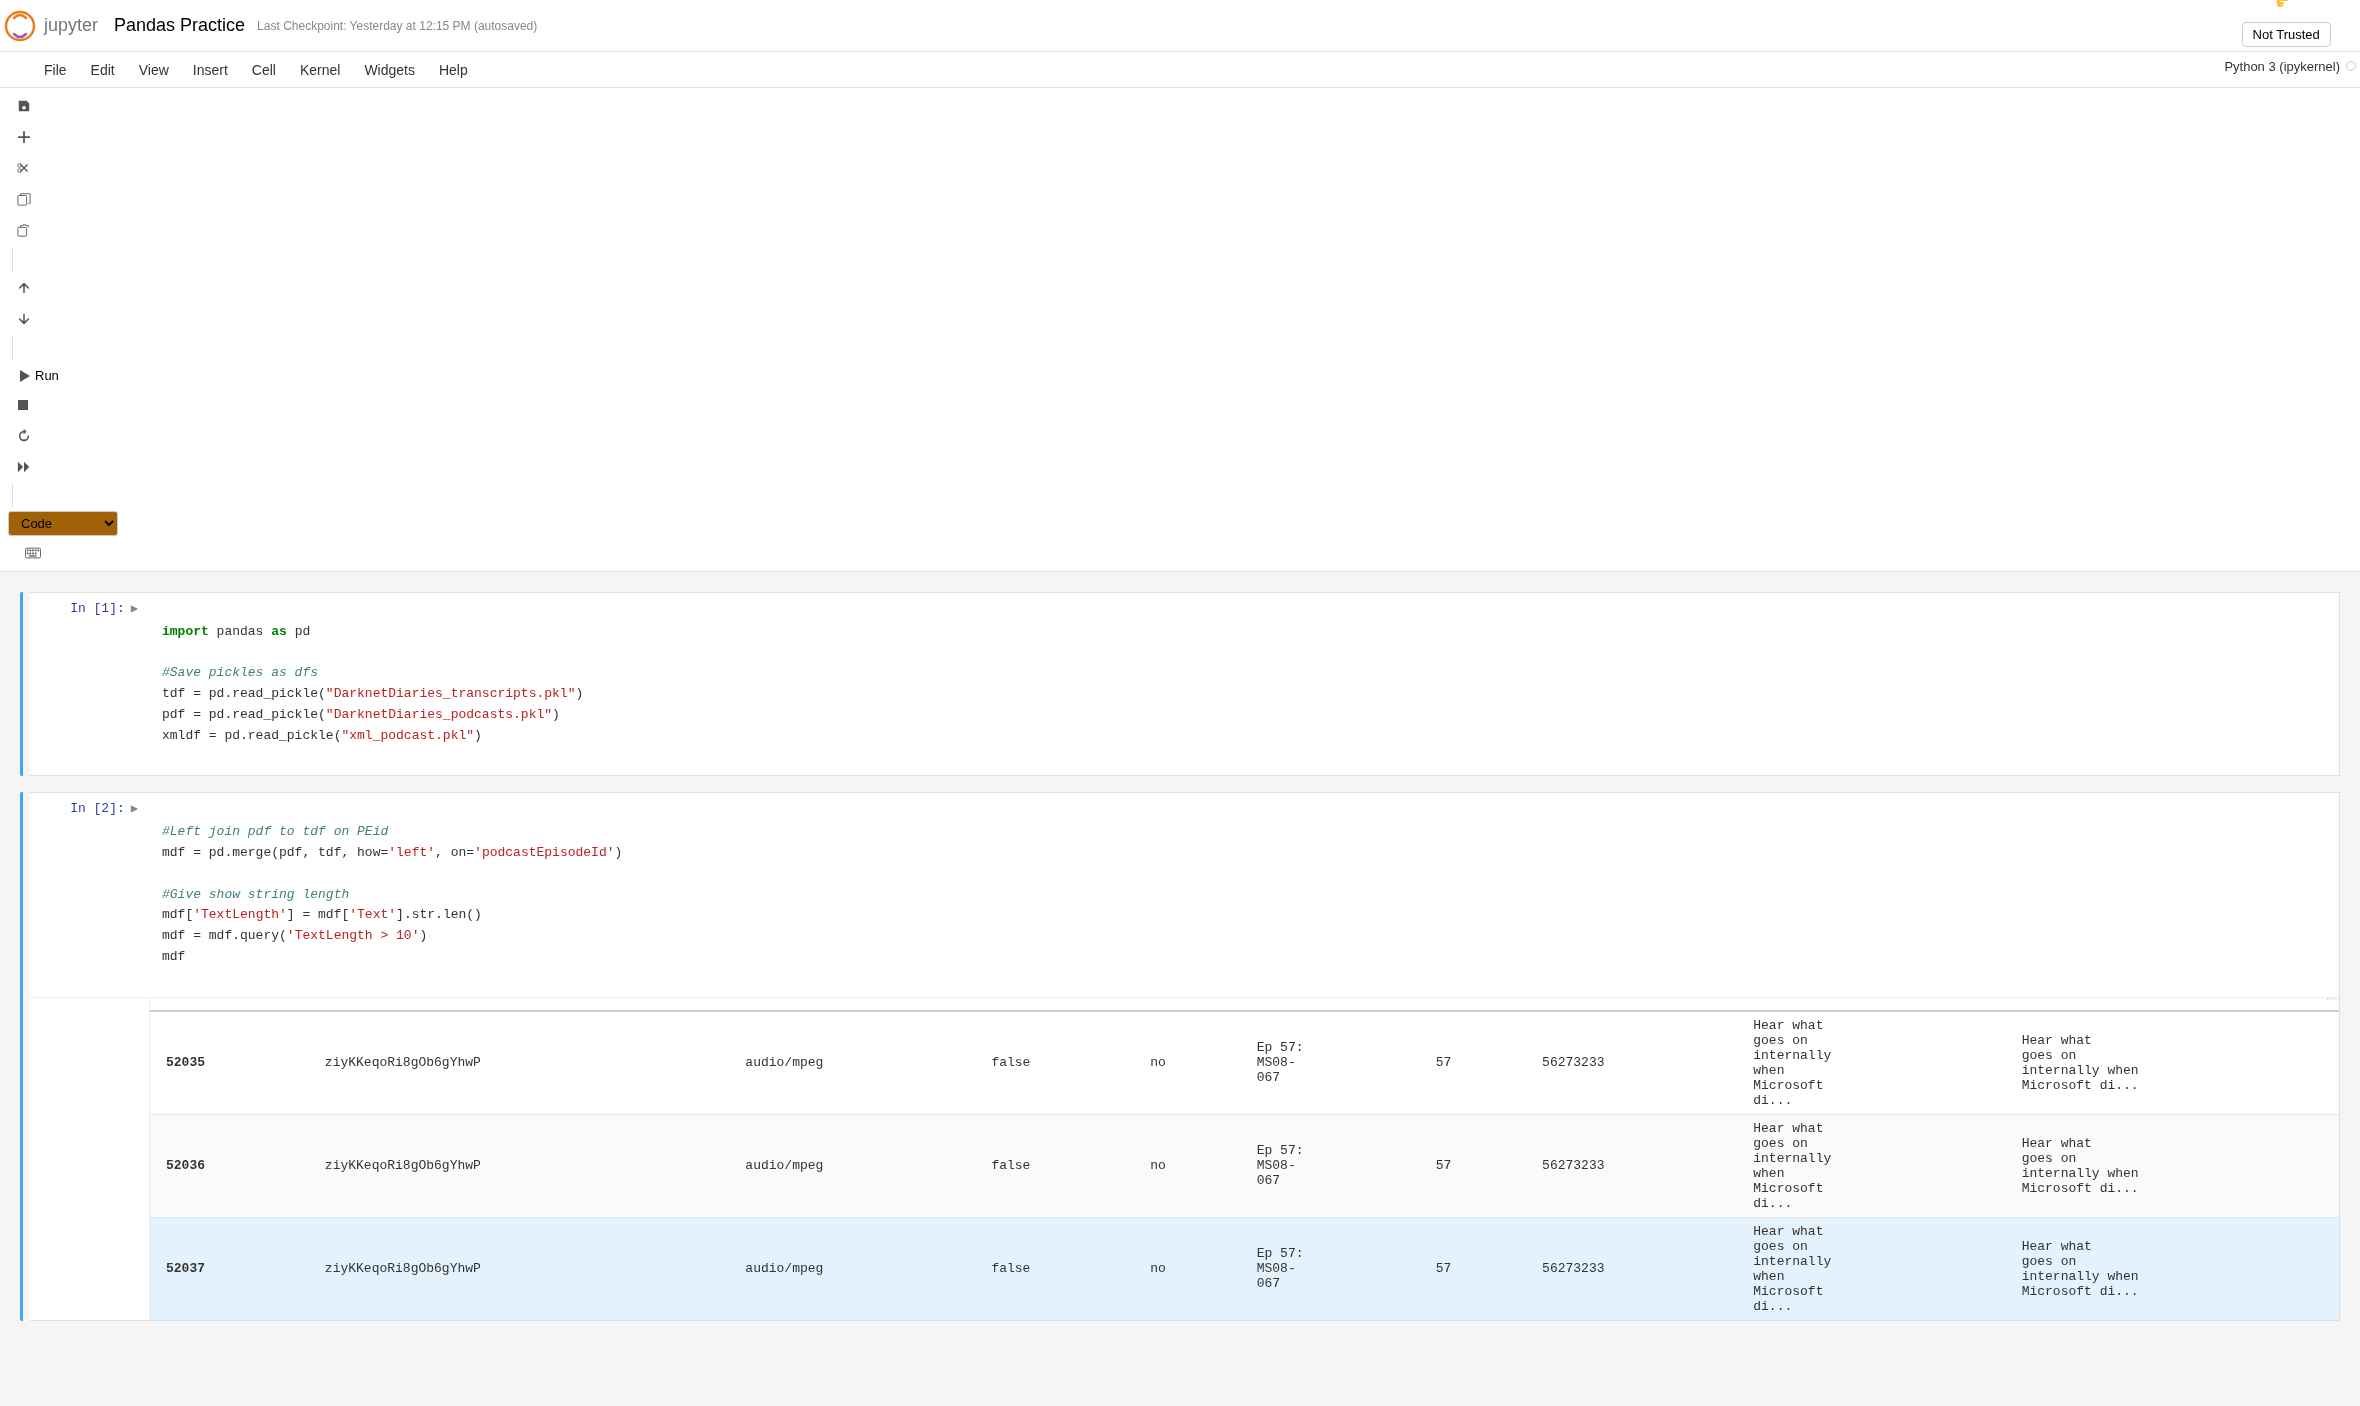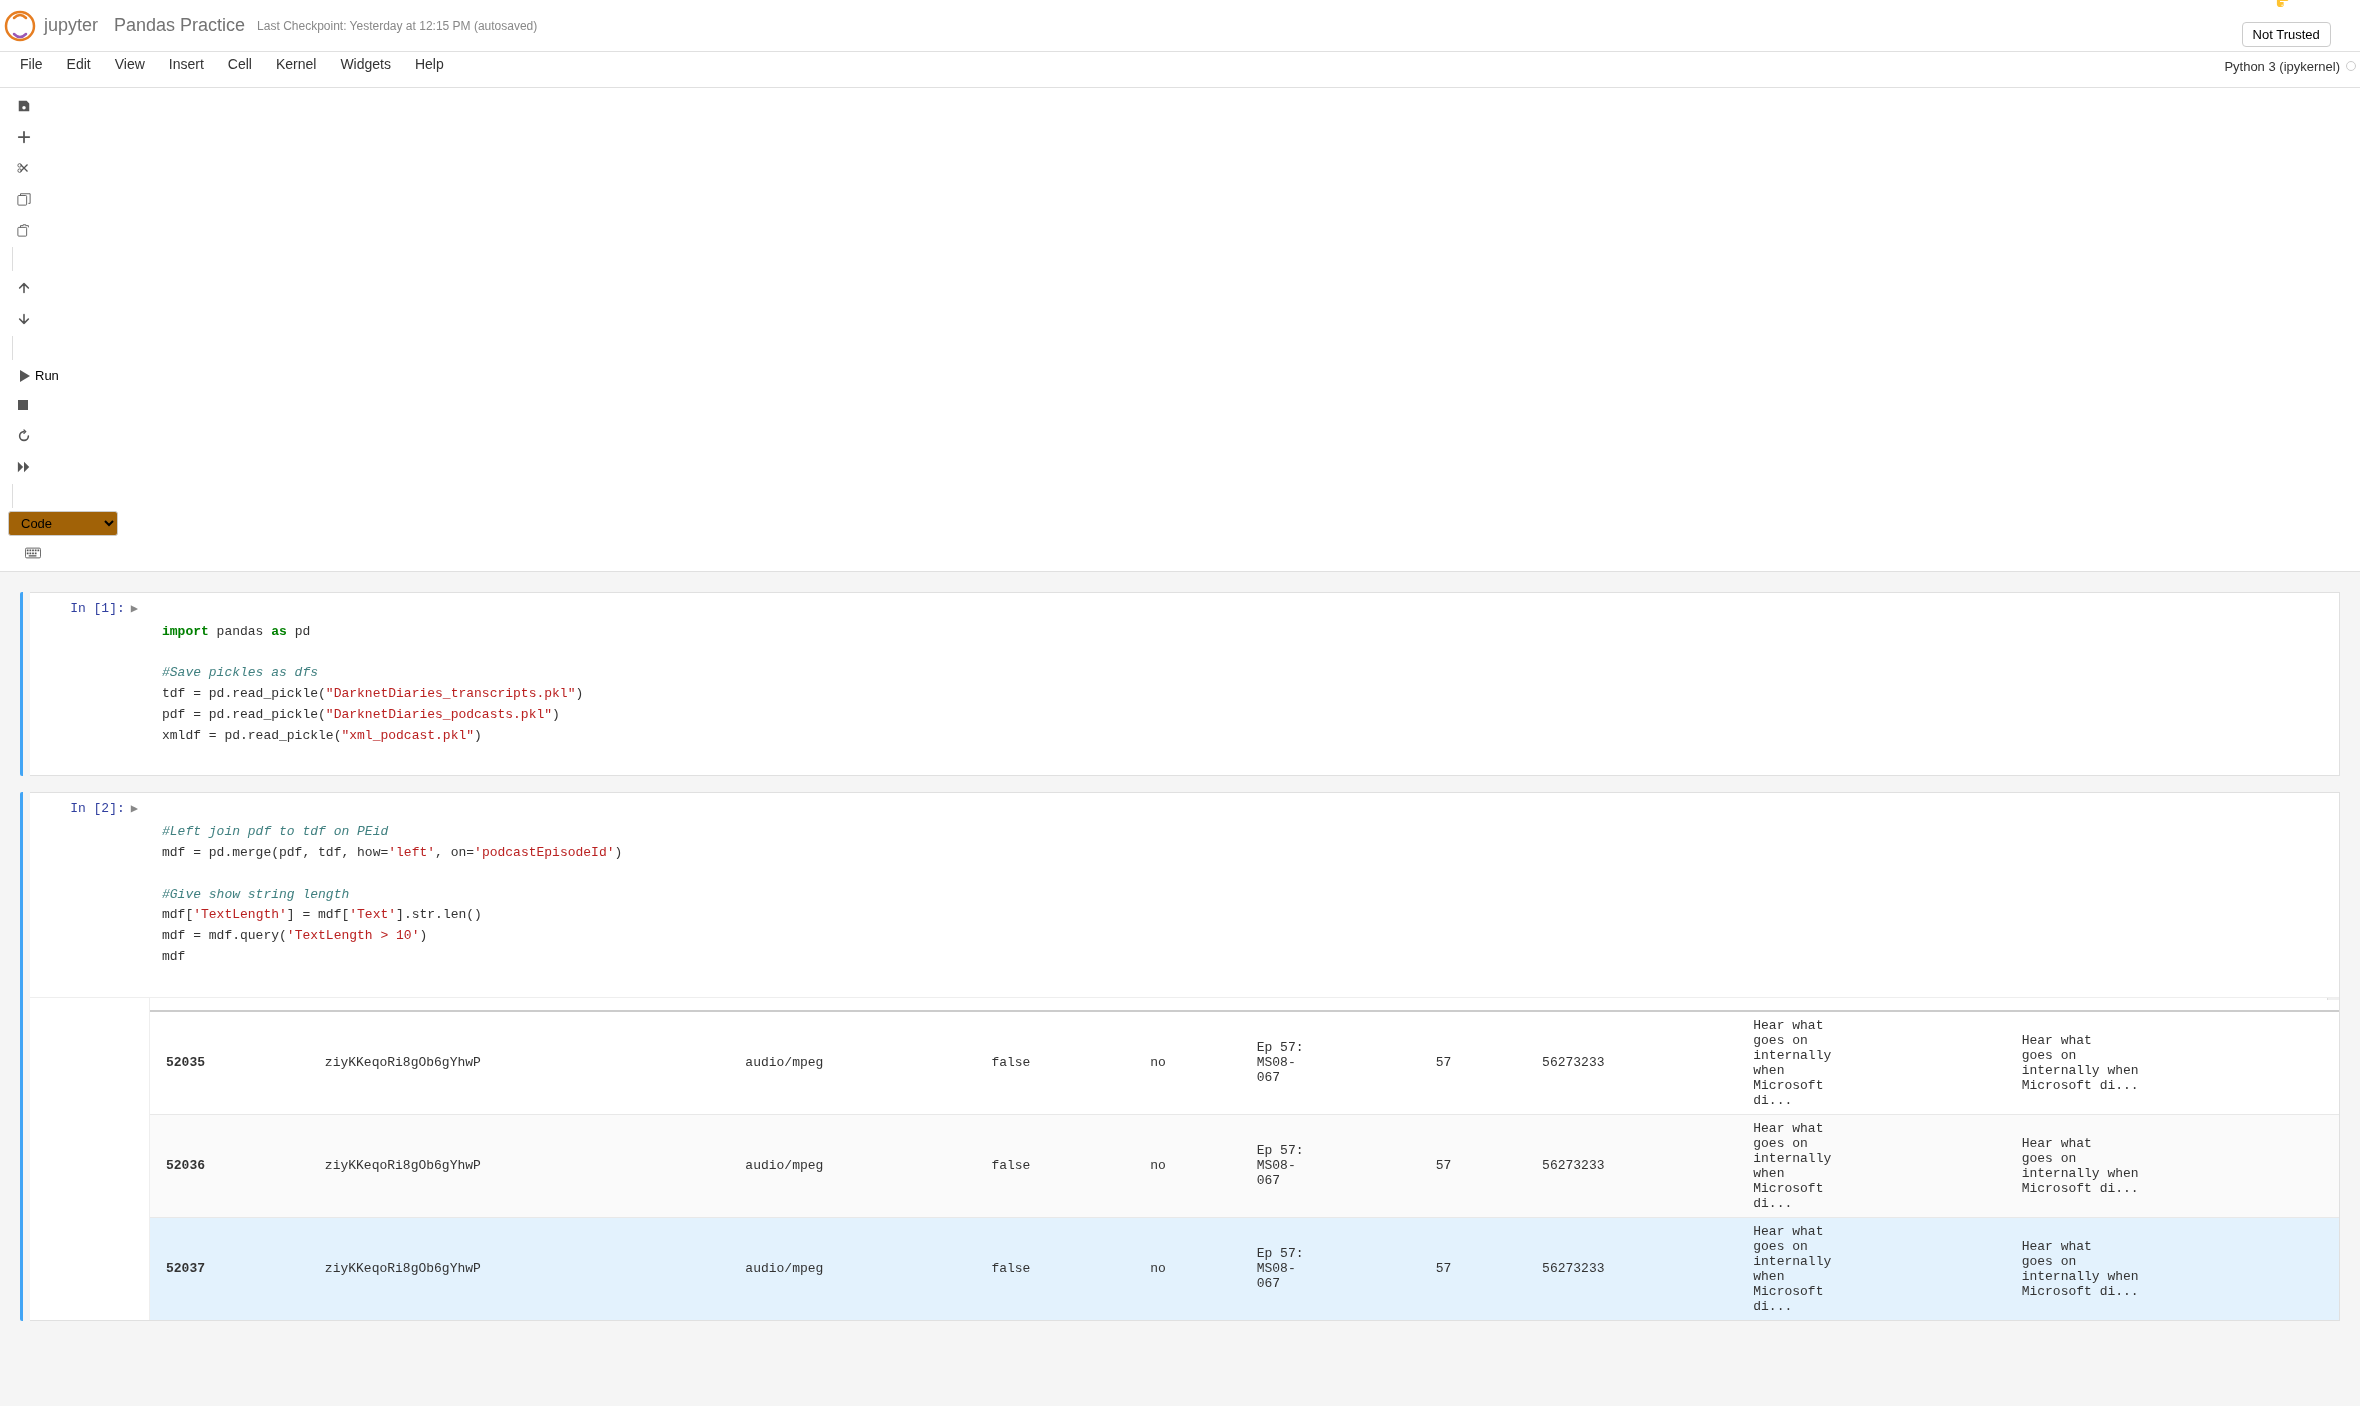--- a/index.html
+++ b/index.html
@@ -30,41 +30,41 @@
       height: 32px;
     }
     .jupyter-text {
       font-size: 18px;
       font-weight: 300;
       color: #757575;
     }
     .notebook-title {
       font-size: 18px;
       font-weight: 500;
-      color: #737373;
+      color: #000000;
       margin-right: 12px;
     }
     .checkpoint-info {
       font-size: 12px;
       color: #888;
       margin-right: auto;
     }
     .python-logo {
       width: 32px;
       height: 32px;
       margin-right: 12px;
     }
 
     
     .menu-bar {
       display: flex;
-      align-items: flex-start;
+      align-items: center;
       background: #fff;
       border-bottom: 1px solid #e0e0e0;
-      padding: 0 8px;
+      padding: 0 32px;
       height: 36px;
     }
     .menu-item {
       padding: 4px 12px;
       font-size: 14px;
       cursor: pointer;
       color: #333;
       border-radius: 3px;
     }
 

